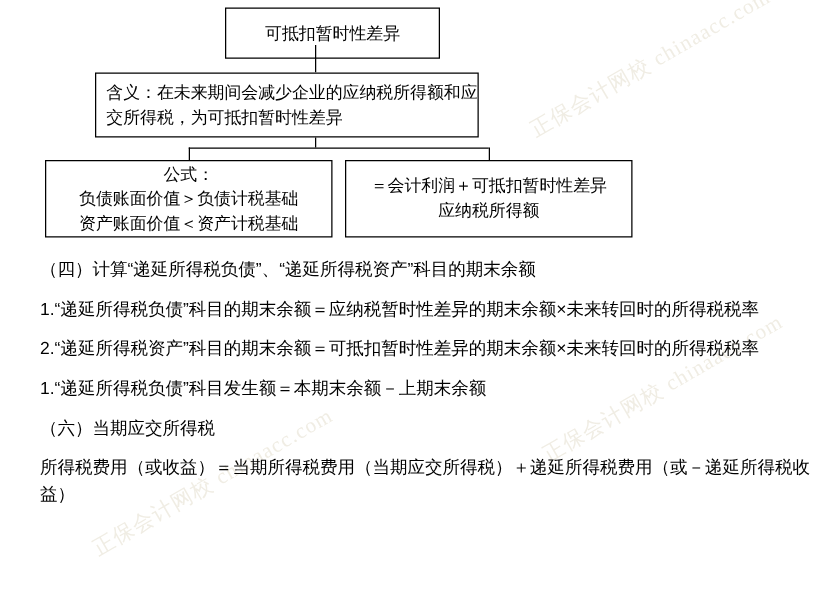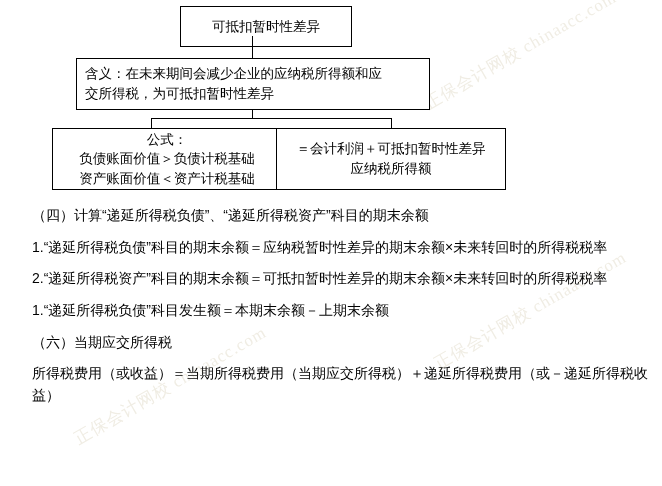--- a/index.html
+++ b/index.html
@@ -59,22 +59,22 @@
     text-align: center;
     padding: 4px 8px;
   }
   .box .line { white-space: nowrap; }
   .box.left-align {
     align-items: flex-start;
     text-align: left;
   }
 
   #box-title  { left: 180px; top: 6px;   width: 172px; height: 41px; }
-  #box-meaning{ left: 76px;  top: 58px;  width: 354px; height: 52px; }
-  #box-formula{ left: 36px;  top: 128px; width: 230px; height: 62px; margin-left: 16px; }
+  #box-meaning{ left: 76px;  top: 58px;  width: 307px; height: 52px; }
+  #box-formula{ left: 36px;  top: 128px; width: 230px; height: 62px; }
   #box-taxable{ left: 276px; top: 128px; width: 230px; height: 62px; }
 
   .conn {
     position: absolute;
     background: #000;
   }
   .vline { width: 1px; }
   .hline { height: 1px; }
 
   

